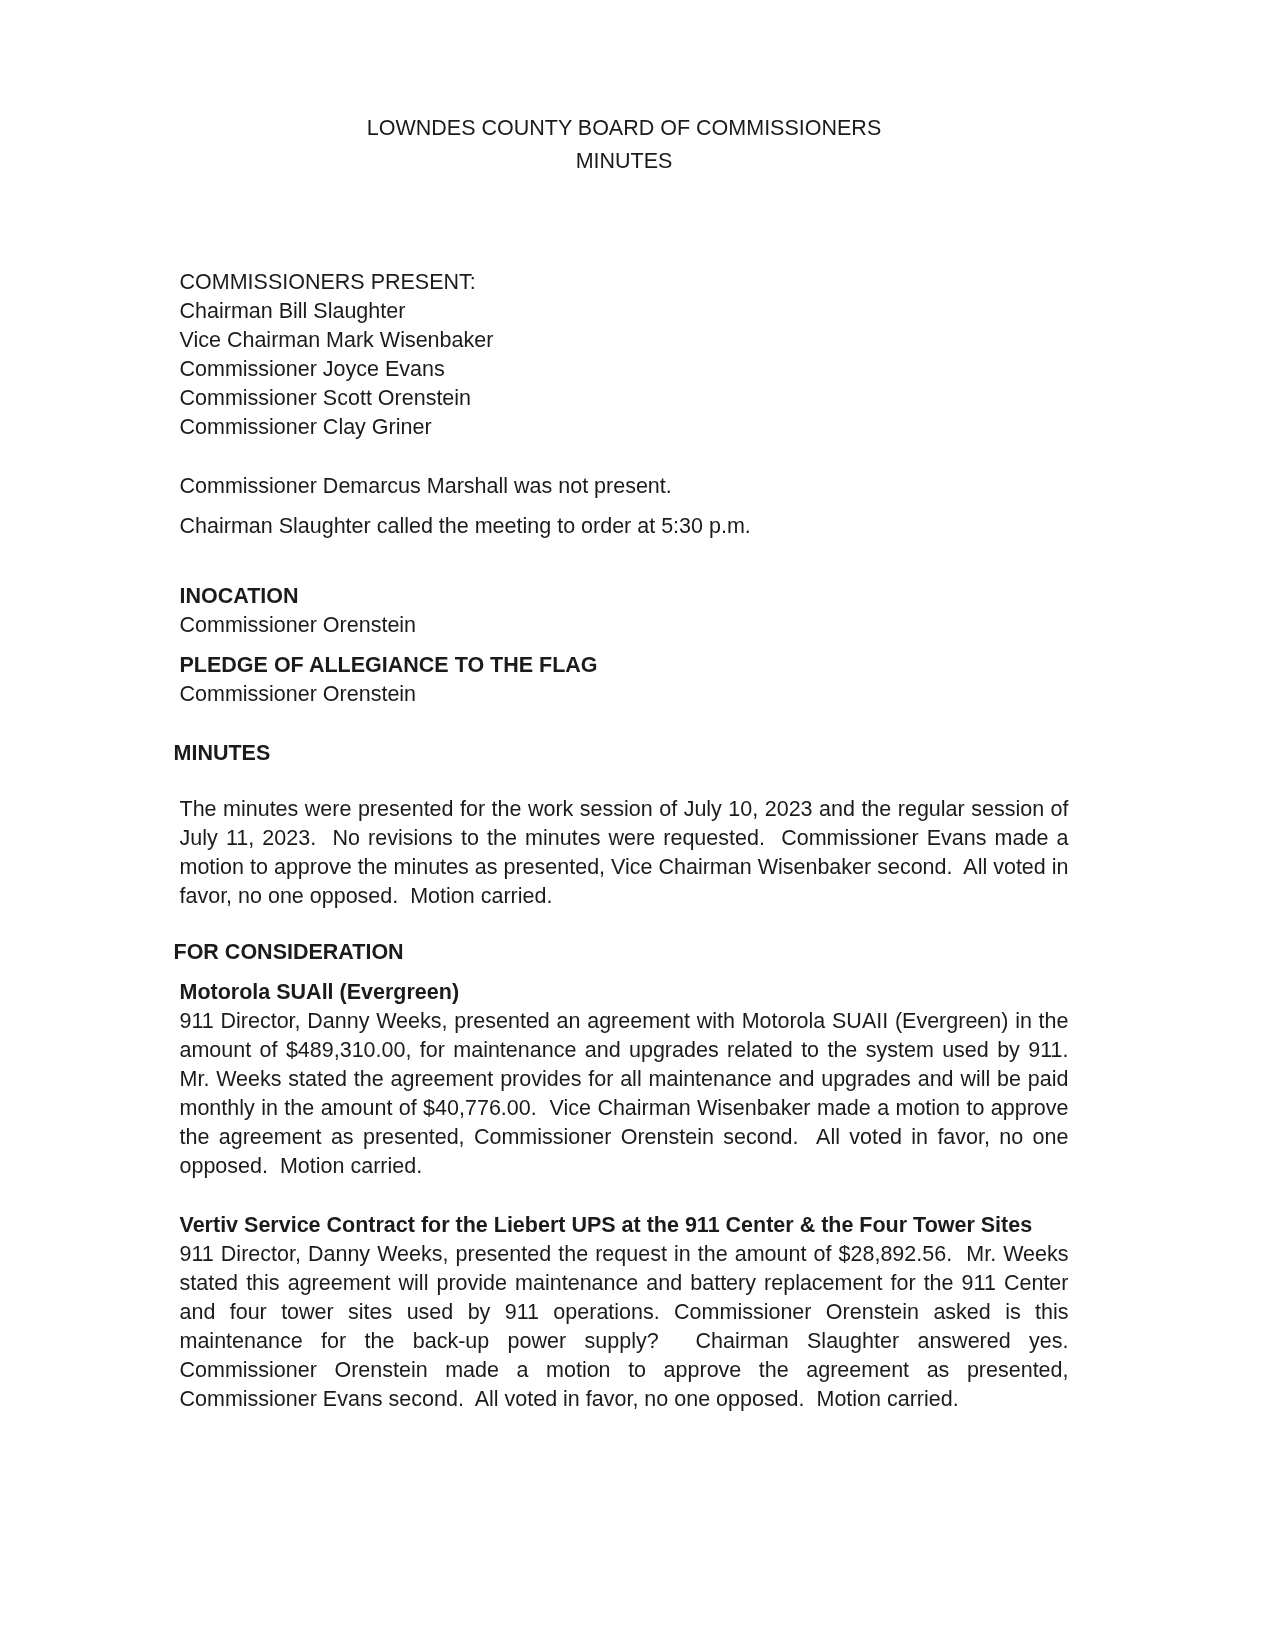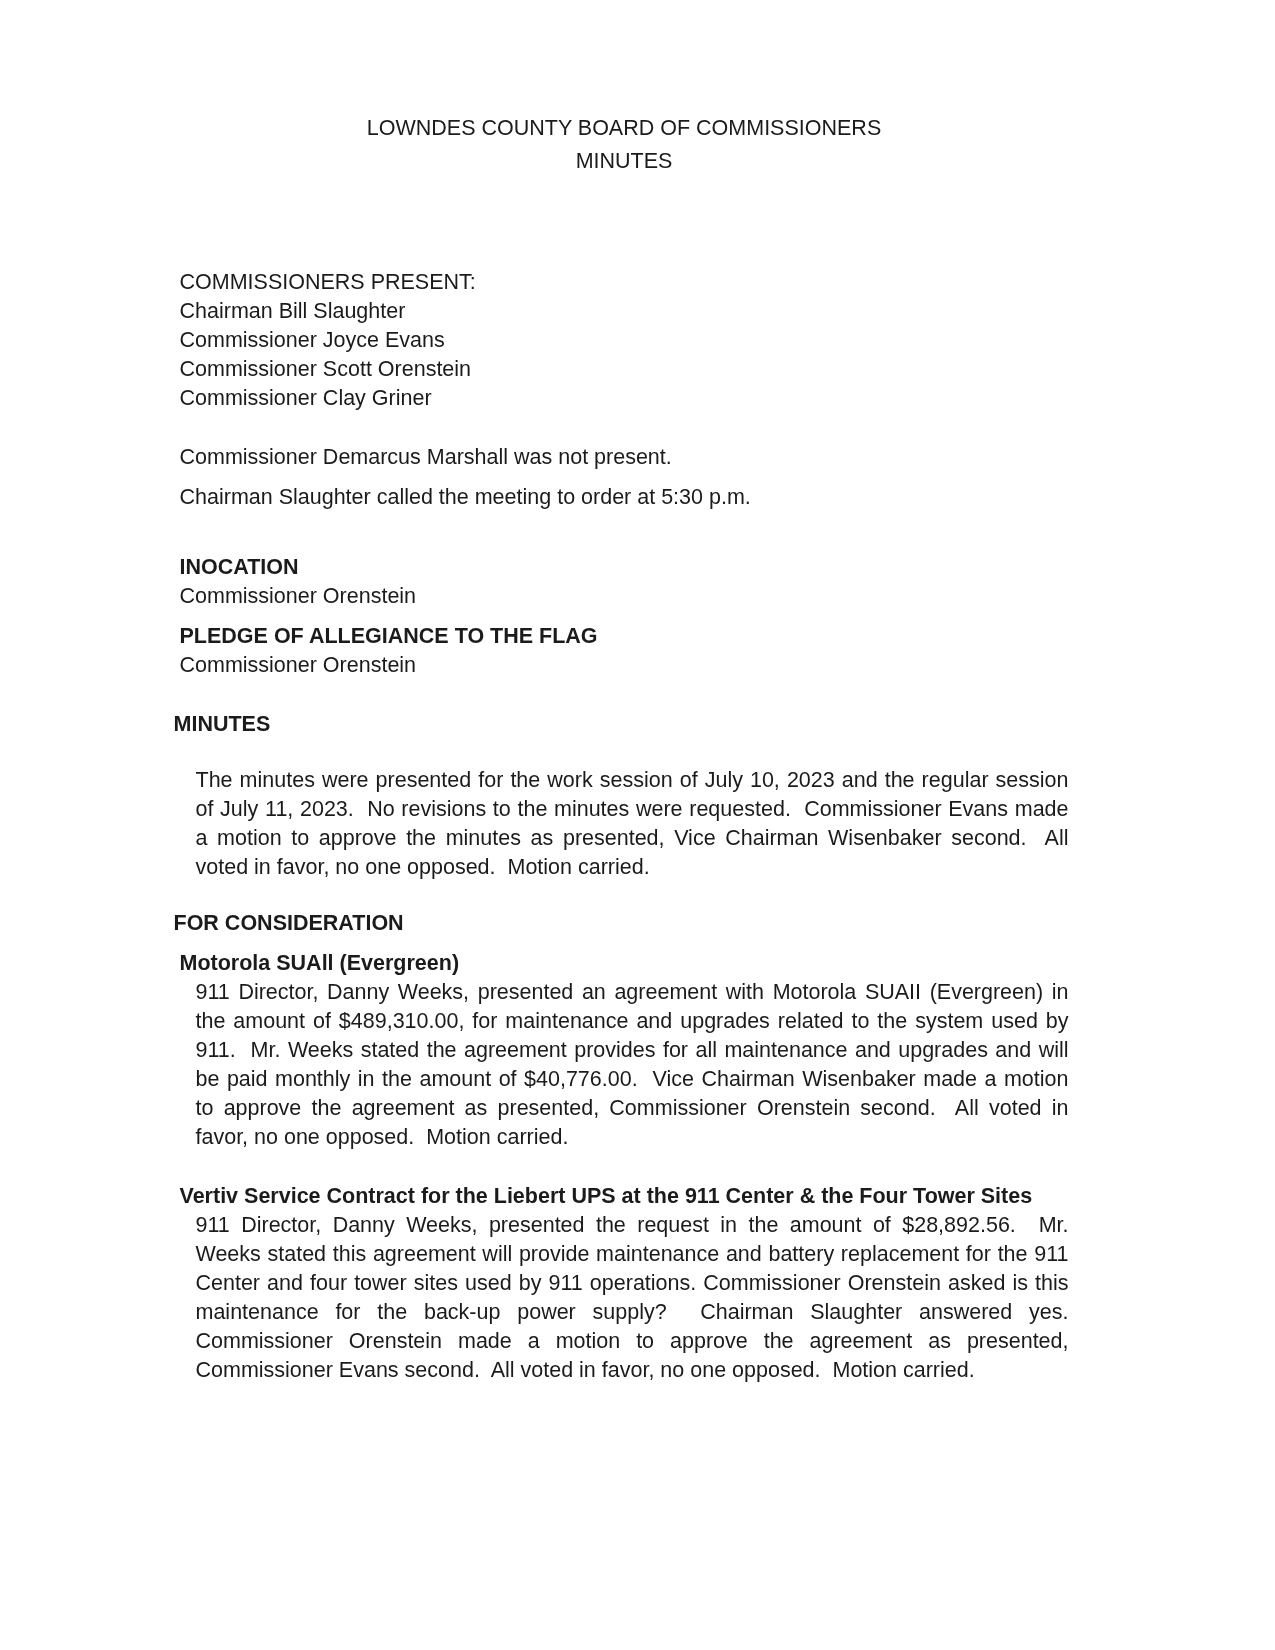--- a/index.html
+++ b/index.html
@@ -30,37 +30,37 @@
   .line { white-space: pre-wrap; }
   .gap-sm  { margin-top: 11px; }
   .gap-md  { margin-top: 30px; }
   .gap-lg  { margin-top: 41px; }
   .gap-para{ margin-top: 27px; }
   .bold { font-weight: bold; }
   .outdent { margin-left: -6px; } 
   .para {
     text-align: justify;
     white-space: pre-wrap;
-    margin-left: 16px;
   }
 </style>
 </head>
 <body>
 
 <div class="page">
   <div class="content">
 
     <div class="title-block">
       <div class="line">LOWNDES COUNTY BOARD OF COMMISSIONERS</div>
       <div class="line">MINUTES</div>
     </div>
 
     <div>
       <div class="line">COMMISSIONERS PRESENT:</div>
       <div class="line">Chairman Bill Slaughter</div>
+      <div class="line">Vice Chairman Mark Wisenbaker</div>
       <div class="line">Commissioner Joyce Evans</div>
       <div class="line">Commissioner Scott Orenstein</div>
       <div class="line">Commissioner Clay Griner</div>
 
       <div class="line gap-md">Commissioner Demarcus Marshall was not present.</div>
 
       <div class="line gap-sm">Chairman Slaughter called the meeting to order at 5:30 p.m.</div>
     </div>
 
     <div>

